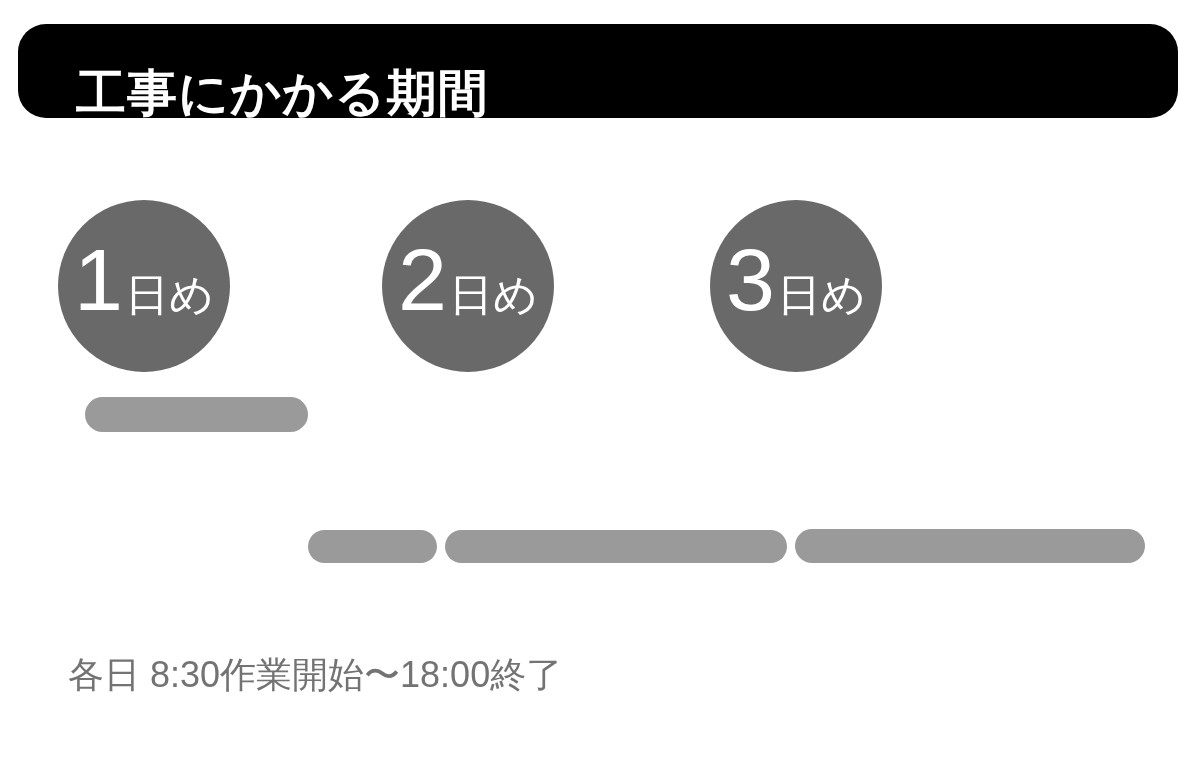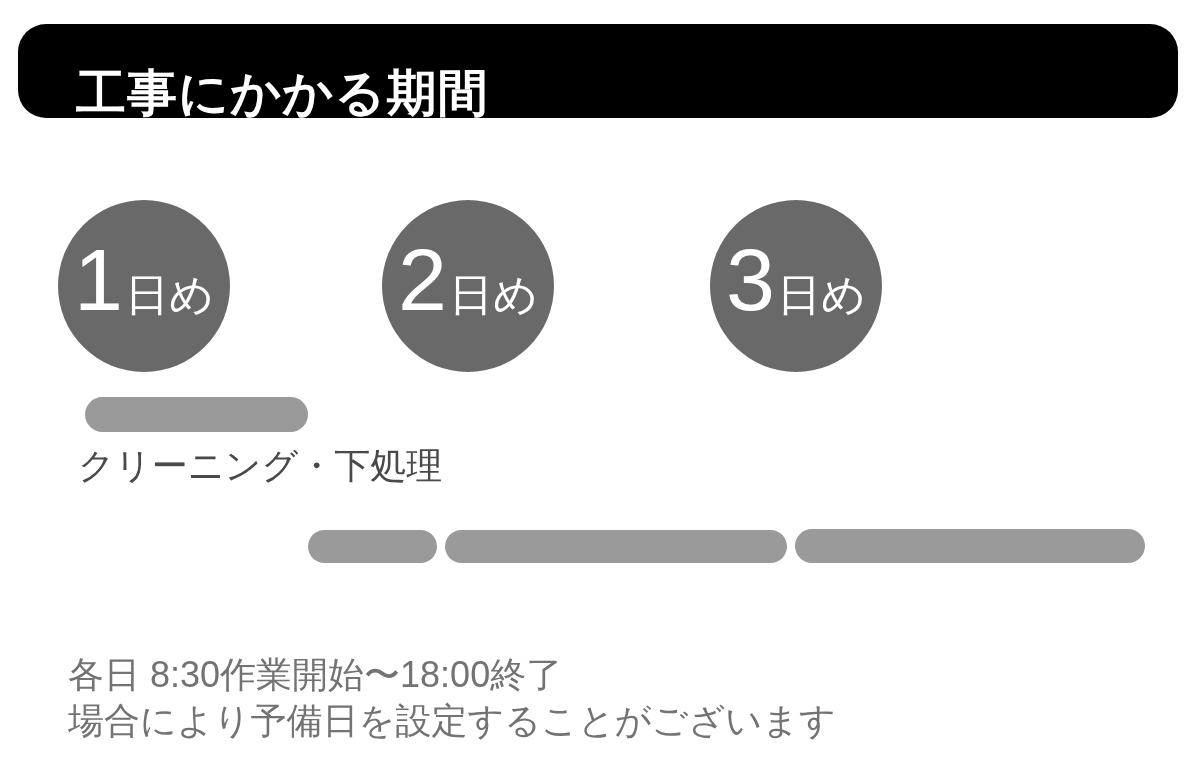--- a/index.html
+++ b/index.html
@@ -102,24 +102,22 @@
     </div>
   </div>
   <div class="day-circle c3">
     <div class="day-inner">
       <span class="day-number">3</span>
       <span class="day-suffix">日め</span>
     </div>
   </div>
 
   <div class="bar bar-phase1"></div>
-  <div class="phase-label phase1-label">クリーニング・下処理</div>
 
   <div class="bar bar-phase2a"></div>
   <div class="bar bar-phase2b"></div>
   <div class="bar bar-phase2c"></div>
 
   <div class="footer-notes">
     <div>各日 8:30作業開始〜18:00終了</div>
-    <div>場合により予備日を設定することがございます</div>
   </div>
 
 </div>
 
 </body></html>

